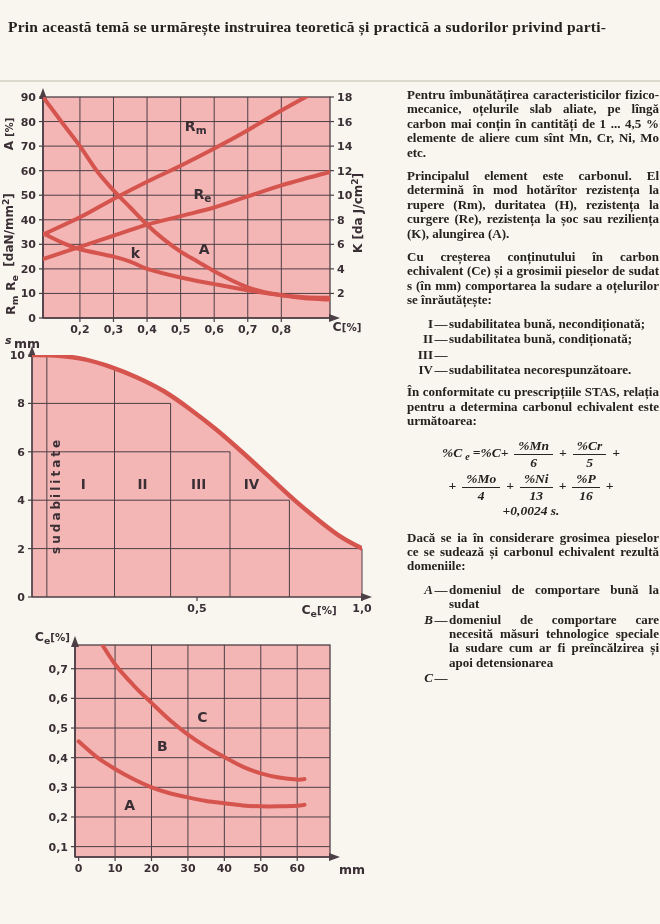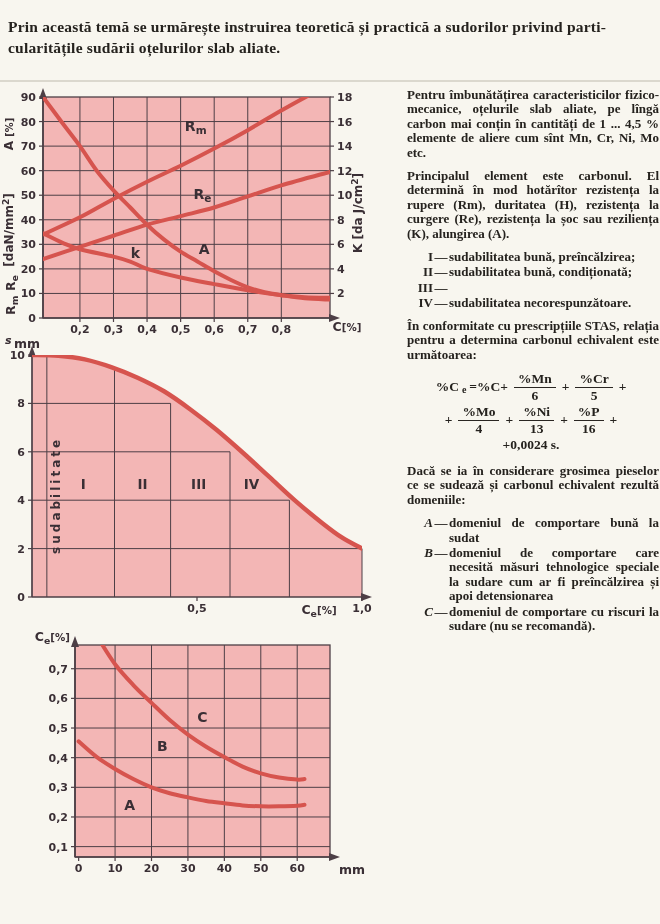--- a/index.html
+++ b/index.html
@@ -20,33 +20,32 @@
     font-size:13px;line-height:14.4px;font-weight:bold;text-align:justify;
   }
   .rightcol p{margin:0 0 9px 4px;}
   .dlist{margin:1px 0 8px 0;}
   .drow{display:flex;margin:0 0 1px 0;}
   .dterm{width:30px;text-align:right;flex:none;}
   .ddash{width:16px;text-align:center;flex:none;}
   .dtext{flex:1;text-align:justify;}
   .it .dterm{font-style:italic;}
   .formula{margin:8px 0 12px 0;text-align:center;font-size:13.5px;}
-  .f-row{margin:1px 0;white-space:nowrap;}
+  .f-row{margin:1px 0;white-space:nowrap;font-style:italic;}
   .fop{margin:0 3px;display:inline-block;vertical-align:middle;}
   .fsub{font-size:10px;vertical-align:-3px;display:inline-block;}
   .frac{display:inline-block;vertical-align:middle;margin:0 3px;}
   .frac .fn{display:block;padding:0 4px 1px 4px;border-bottom:1.4px solid #2a2622;line-height:15px;}
   .frac .fd{display:block;line-height:15px;}
 </style>
 </head>
 <body>
 
 <div class="header">
   <div>Prin această temă se urmărește instruirea teoretică și practică a sudorilor privind parti-</div>
-  <div>cularitățile sudării oțelurilor slab aliate.</div>
 </div>
 <div class="divider"></div>
 
 <div class="chart" style="left: 0px; top: 88px; width: 400px; height: 255px;">
     <svg width="400" height="255" viewBox="0 0 400 255">
       <defs>
         <clipPath id="clip-c1">
           <rect x="43" y="9" width="287" height="221"></rect>
         </clipPath>
       </defs>
@@ -271,27 +270,28 @@
       <text x="352" y="246" fill="#3a2f35" font-size="12.5" font-weight="700" text-anchor="middle" font-family="&quot;DejaVu Sans&quot;,sans-serif"><tspan>mm</tspan></text>
       <text x="202.5" y="94.0909090909091" fill="#3a2f35" font-size="14" font-weight="700" text-anchor="middle" font-family="&quot;DejaVu Sans&quot;,sans-serif"><tspan>C</tspan></text>
       <text x="162.42857142857144" y="123.14825174825177" fill="#3a2f35" font-size="14" font-weight="700" text-anchor="middle" font-family="&quot;DejaVu Sans&quot;,sans-serif"><tspan>B</tspan></text>
       <text x="129.64285714285714" y="182.15244755244757" fill="#3a2f35" font-size="14" font-weight="700" text-anchor="middle" font-family="&quot;DejaVu Sans&quot;,sans-serif"><tspan>A</tspan></text>
     </svg>
   </div>
 
 <div class="rightcol">
   <p>Pentru îmbunătățirea caracteristicilor fizico-mecanice, oțelurile slab aliate, pe lîngă carbon mai conțin în cantități de 1 ... 4,5 % elemente de aliere cum sînt Mn, Cr, Ni, Mo etc.</p>
   <p>Principalul element este carbonul. El determină în mod hotărîtor rezistența la rupere (Rm), duritatea (H), rezistența la curgere (Re), rezistența la șoc sau reziliența (K), alungirea (A).</p>
+  <p>Cu creșterea conținutului în carbon echivalent (Ce) și a grosimii pieselor de sudat s (în mm) comportarea la sudare a oțelurilor se înrăutățește:</p>
 
   <div class="dlist">
 
       <div class="drow">
         <span class="dterm">I</span>
         <span class="ddash">—</span>
-        <span class="dtext">sudabilitatea bună, preîncălzirea;</span>
+        <span class="dtext">sudabilitatea bună, necondiționată;</span>
       </div>
 
       <div class="drow">
         <span class="dterm">II</span>
         <span class="ddash">—</span>
         <span class="dtext">sudabilitatea bună, condiționată;</span>
       </div>
 
       <div class="drow">
         <span class="dterm">III</span>
@@ -325,16 +325,15 @@
 
       <div class="drow">
         <span class="dterm">B</span>
         <span class="ddash">—</span>
         <span class="dtext">domeniul de comportare care necesită măsuri tehnologice speciale la sudare cum ar fi preîncălzirea și apoi detensionarea</span>
       </div>
 
       <div class="drow">
         <span class="dterm">C</span>
         <span class="ddash">—</span>
-        <span class="dtext">domeniul de comportare cu riscuri la sudare (nu se recomandă).</span>
       </div>
     </div>
 </div>
 
 </body></html>

